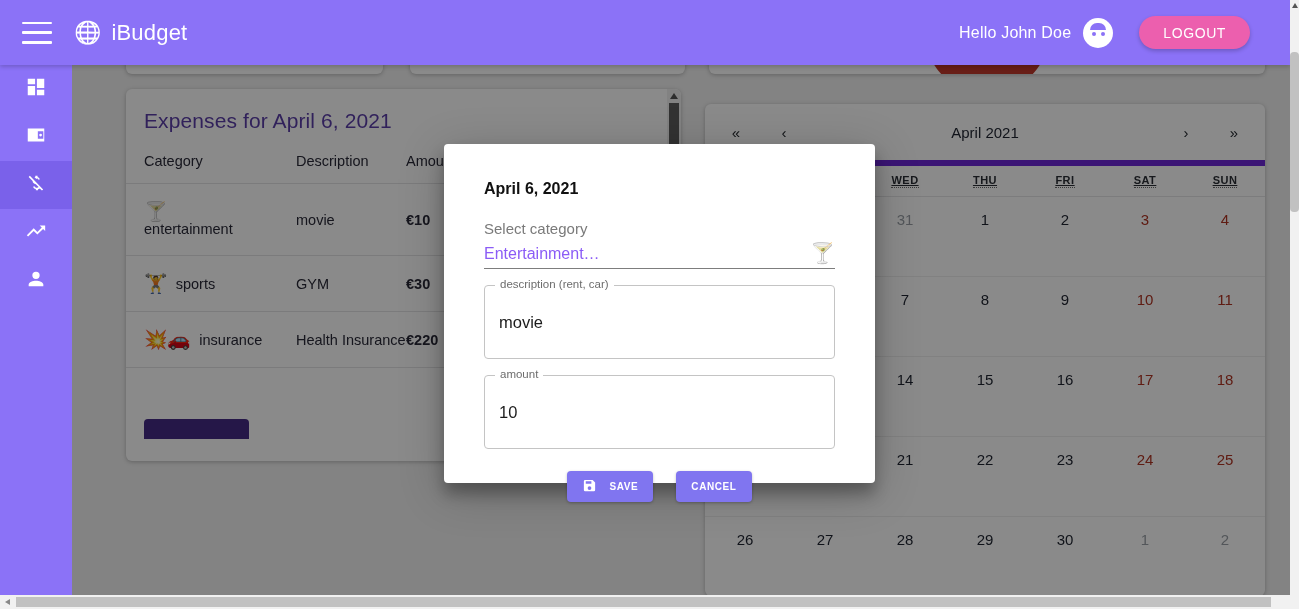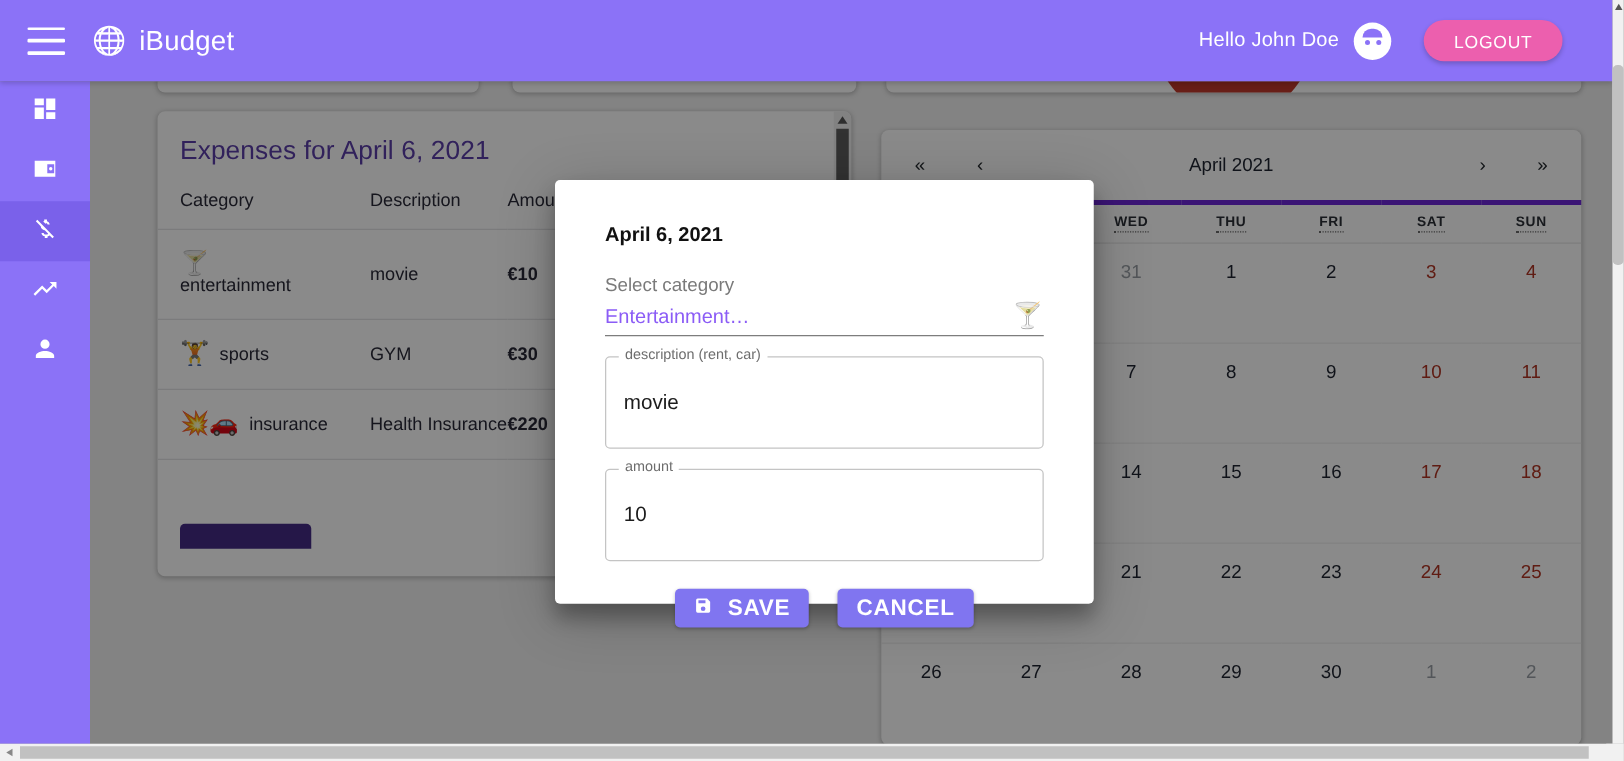--- a/index.html
+++ b/index.html
@@ -141,21 +141,21 @@
   .cal-header {
     display: flex; align-items: center; height: 56px;
     padding: 0 20px; font-size: 15px; color: #1f2430;
   }
   .cal-nav { cursor: pointer; color: #24292e; font-size: 15px; width: 22px; text-align: center; }
   .cal-title { flex: 1; text-align: center; font-size: 15px; color: #1f2430; }
   .cal-grid { width: 100%; border-collapse: collapse; table-layout: fixed; }
   .cal-grid th {
     font-size: 11px; font-weight: bold; color: #2b2f36; letter-spacing: .5px;
     padding: 8px 0 10px 0;
-    border-top: 4px solid #6d28d9; border-bottom: 1px solid #e6e6e8;
+    border-top: 6px solid #6d28d9; border-bottom: 1px solid #e6e6e8; text-decoration: underline;
   }
   .cal-grid th span { border-bottom: 1px dotted #6b6b6b; padding-bottom: 1px; }
   .cal-grid td {
     height: 80px; text-align: center; vertical-align: top;
     padding-top: 14px; font-size: 15px; color: #1f2430;
     border-bottom: 1px solid #efefef; cursor: pointer;
   }
   .cal-grid td.weekend { color: #b03423; }
   .cal-grid td.muted { color: #9aa0a6; }
   .cal-grid tr:last-child td { border-bottom: none; }
@@ -185,21 +185,21 @@
   }
   .field-legend {
     position: absolute; top: -8px; left: 10px; padding: 0 5px;
     background: #fff; font-size: 11.5px; color: #6d6d6d;
   }
   .field-value { font-size: 16.5px; color: #1c1c1c; }
   .dlg-actions { display: flex; gap: 23px; justify-content: center; margin-top: 22px; }
   .btn {
     border: none; border-radius: 4px; height: 31px;
     background: #8075f0; color: #fff; font-family: inherit;
-    font-size: 18px; font-weight: bold; letter-spacing: .6px;
+    font-size: 10px; font-weight: bold; letter-spacing: .6px;
     cursor: pointer; display: flex; align-items: center; gap: 12px;
     padding: 0 15px; box-shadow: 0 1px 3px rgba(0,0,0,.25);
   }
   .btn svg { width: 15px; height: 15px; fill: #fff; }
 
   
   .vscroll {
     position: absolute; right: 0; top: 0; width: 9px; height: 595px;
     background: #f1f1f1; z-index: 50;
   }

